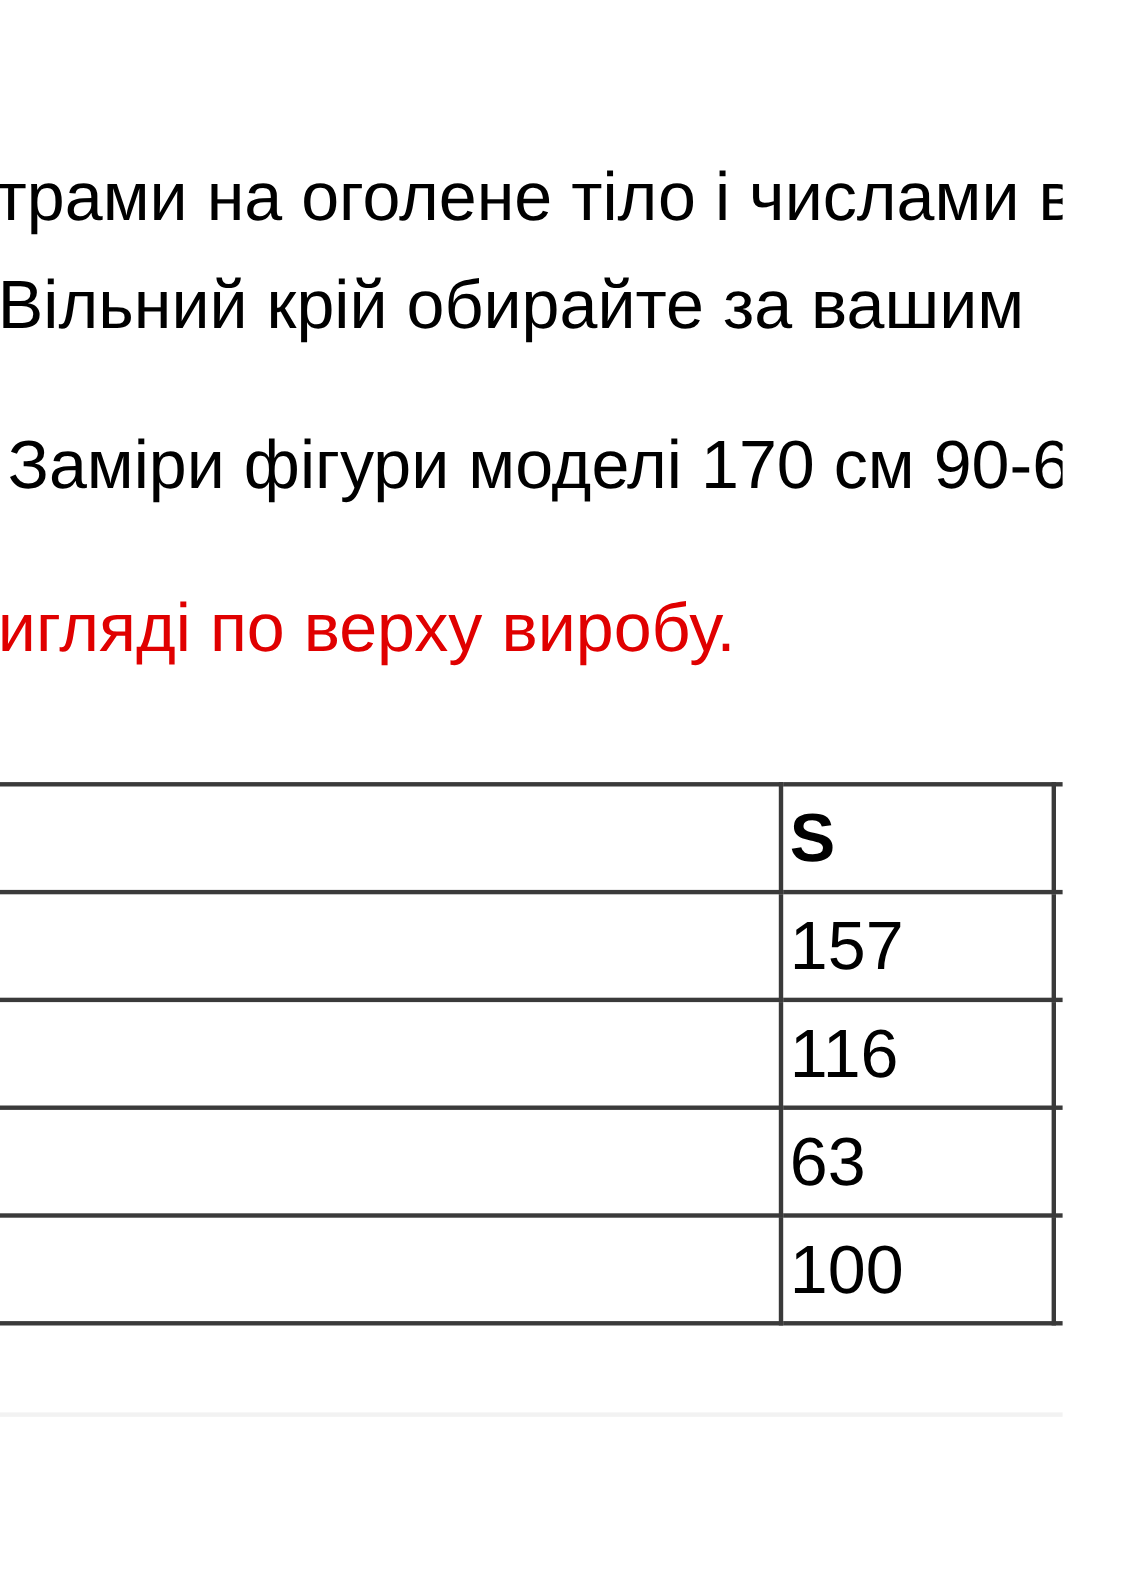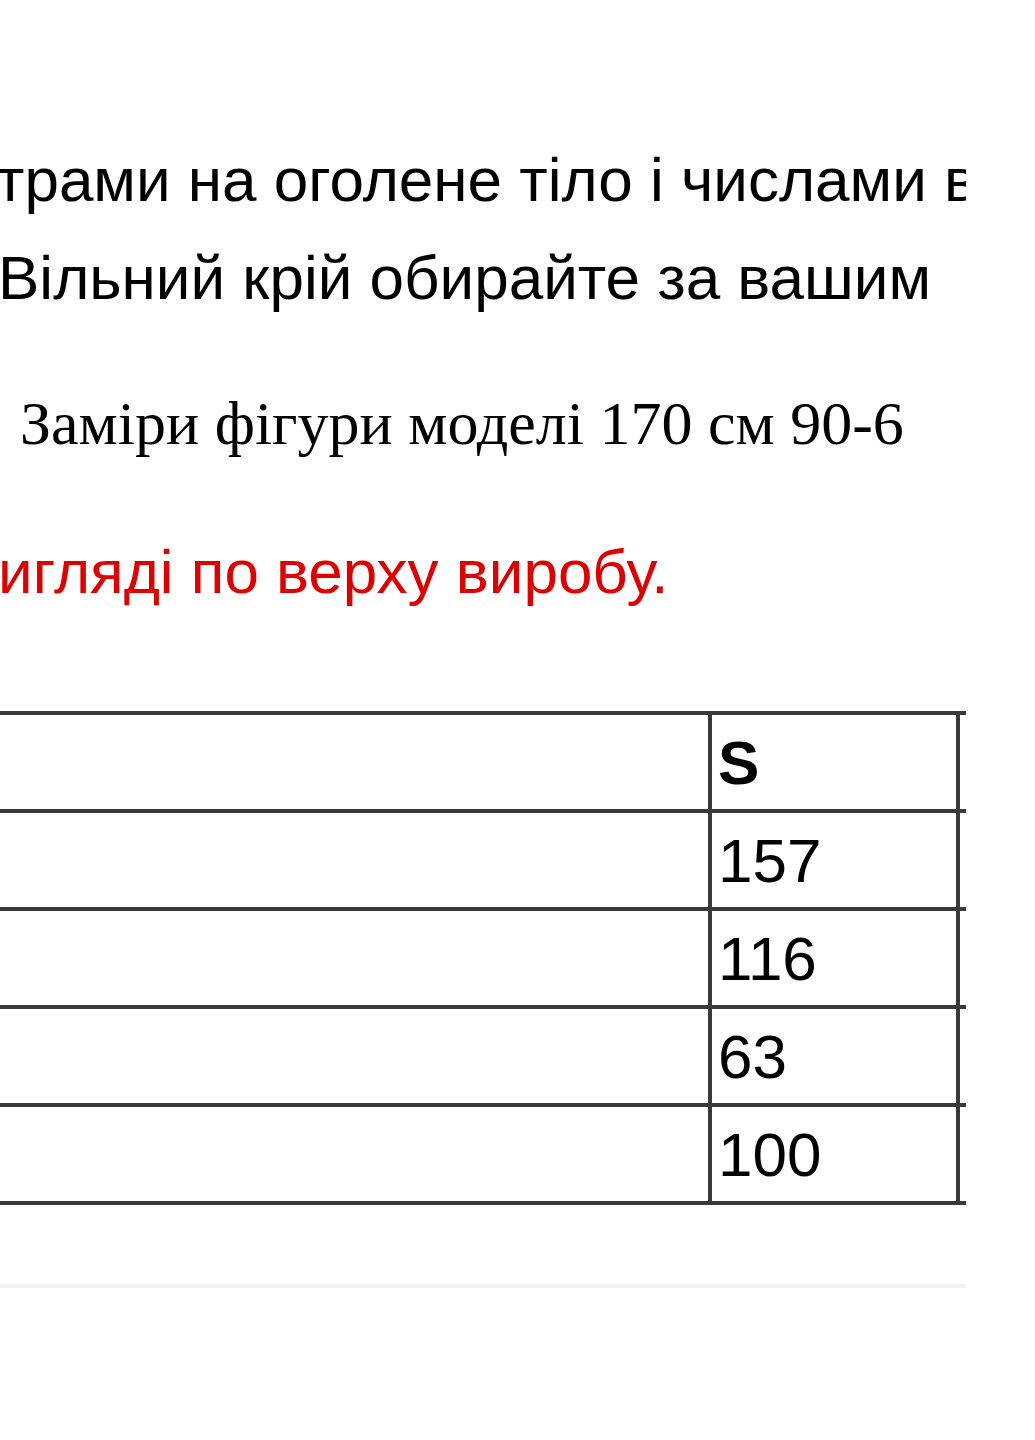--- a/index.html
+++ b/index.html
@@ -18,21 +18,21 @@
   }
   .desc-line {
     position: absolute;
     white-space: nowrap;
     font-size: 62px;
     line-height: 1.15;
     color: #000000;
   }
   #desc-line-1 { top: 144px; left: -4px; }
   #desc-line-2 { top: 242px; left: -2px; }
-  #desc-line-3 { top: 388px; left: 20px; font-family: Liberation Serif, serif; }
+  #desc-line-3 { top: 388px; left: 7px; }
   #red-note    { top: 536px; left: -2px; color: #e00000; }
 
   table.size-chart {
     position: absolute;
     top: 711px;
     left: -300px;
     width: 1640px;
     border-collapse: collapse;
     table-layout: fixed;
   }

